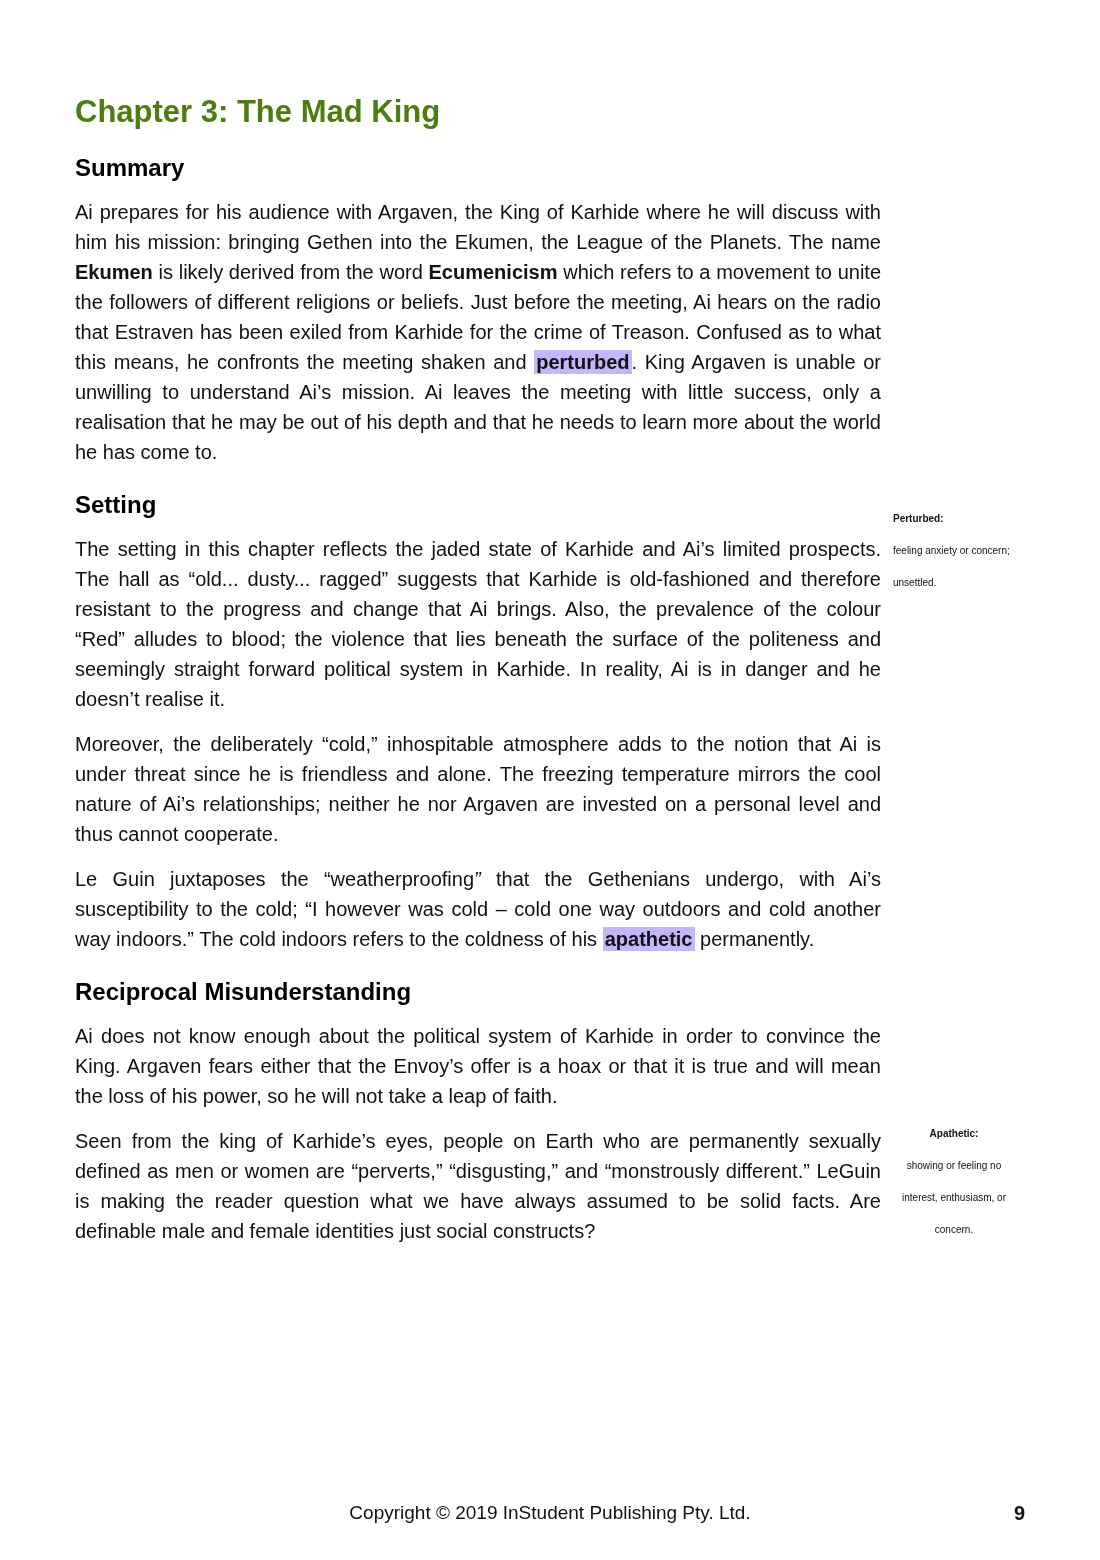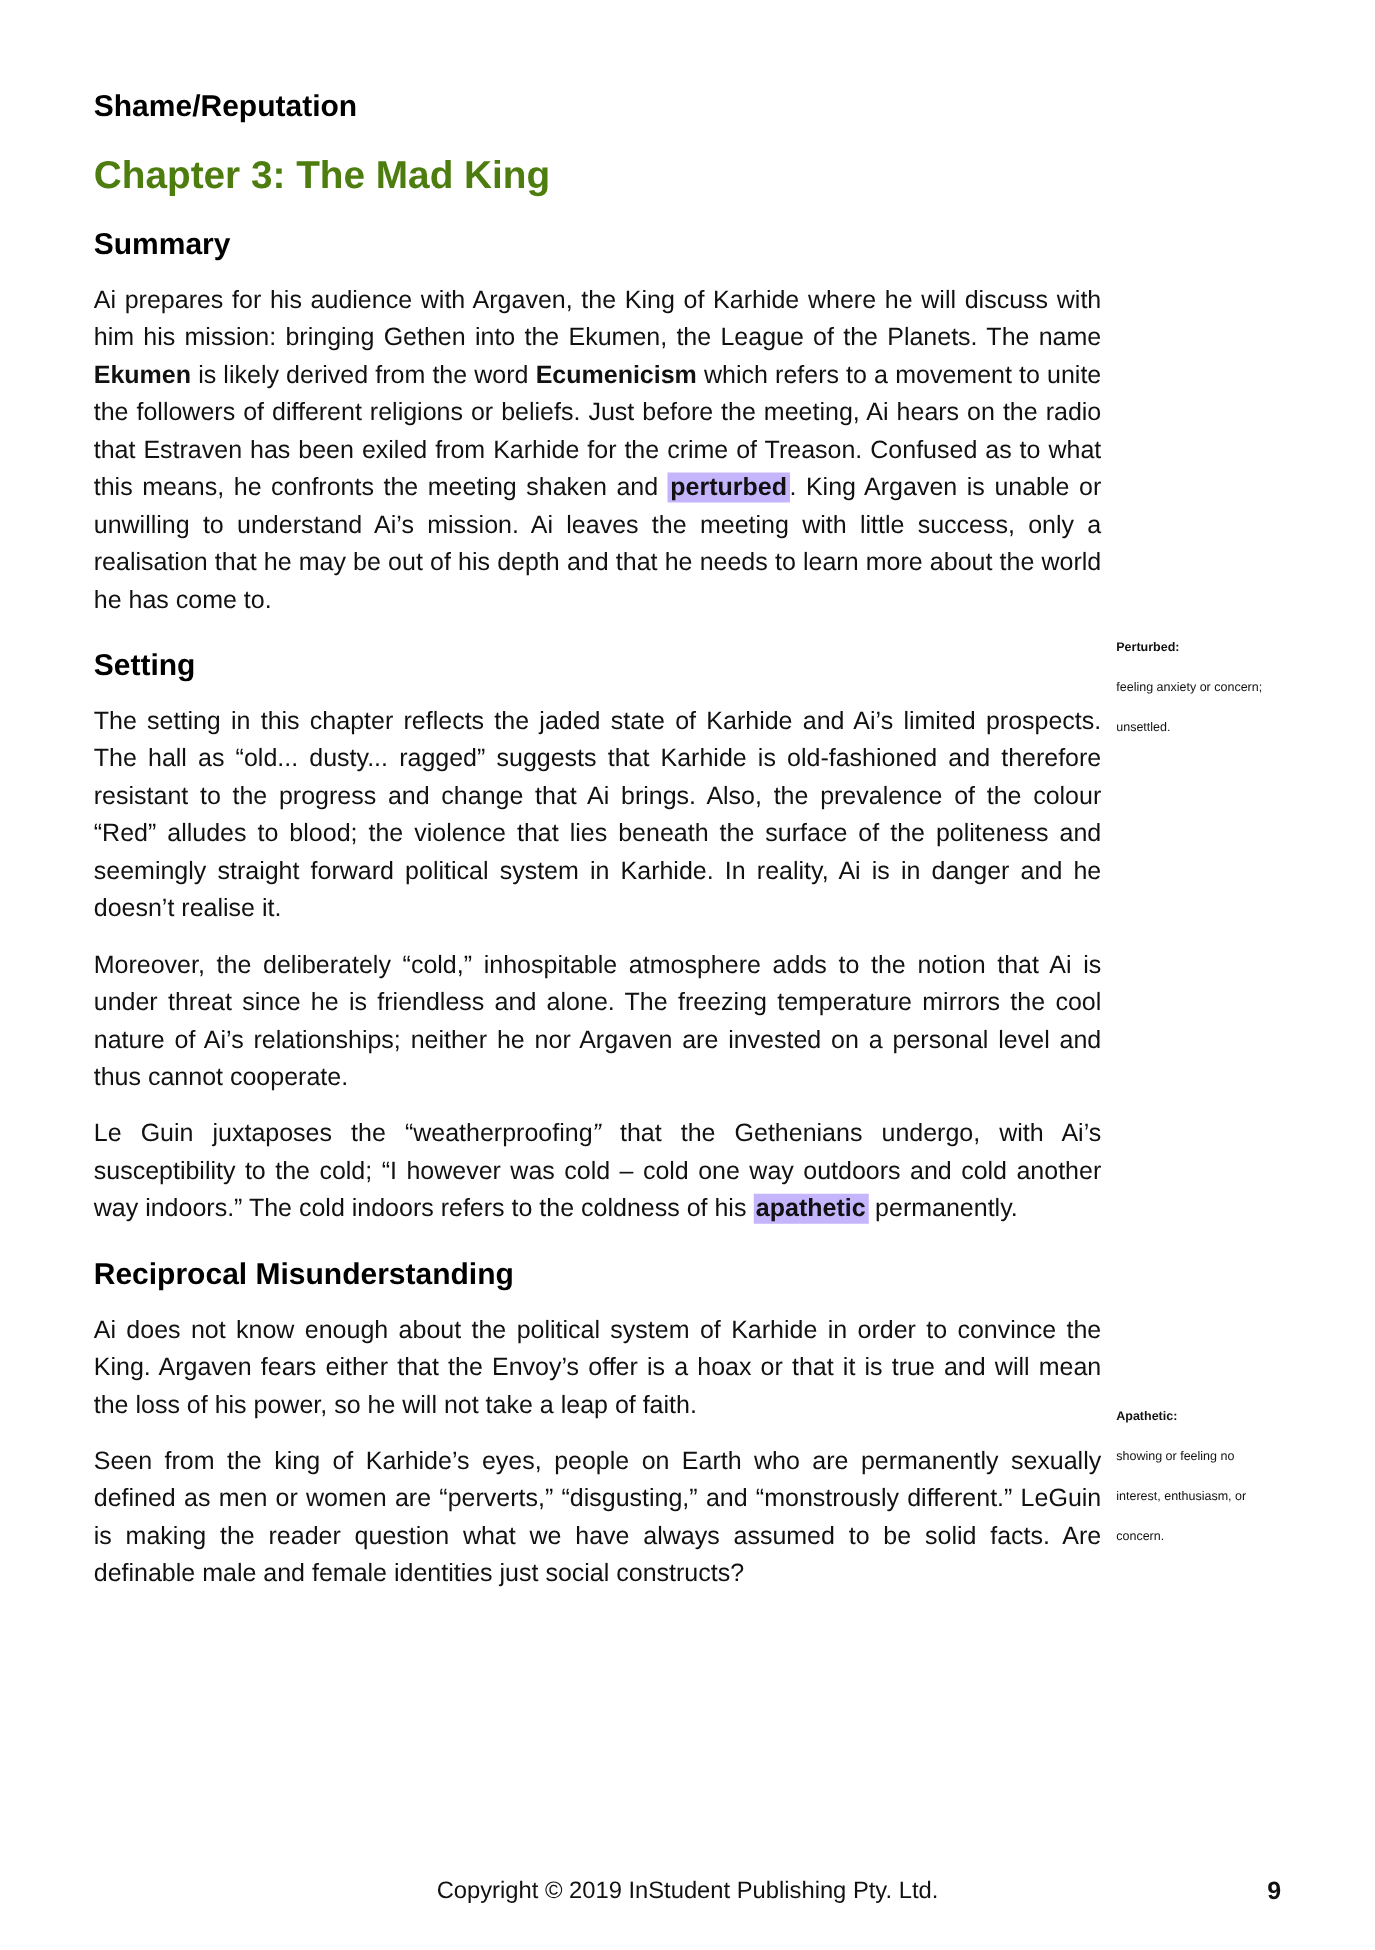--- a/index.html
+++ b/index.html
@@ -54,21 +54,21 @@
     width: 128px;
     font-size: 10px;
     line-height: 32px;
     color: #111111;
   }
   .note-term {
     font-weight: bold;
     display: block;
   }
   .note-perturbed { top: 503px; }
-  .note-apathetic { top: 1118px; width: 122px; }
+  .note-apathetic { top: 1118px; width: 122px; text-align: center; }
   .footer {
     position: absolute;
     left: 0;
     top: 1502px;
     width: 100%;
     height: 30px;
   }
   .copyright {
     display: block;
     width: 100%;
@@ -83,21 +83,20 @@
     font-weight: bold;
   }
 </style>
 </head>
 <body>
 
 <div class="page">
 
   <div class="main-col">
 
-    <h2>Shame/Reputation</h2>
 
 
     <h1>Chapter 3: The Mad King</h1>
 
     <h2>Summary</h2>
 
     <p><span>Ai prepares for his audience with Argaven, the King of Karhide where he will discuss with him his mission:  bringing Gethen into the Ekumen, the League of the Planets.  The name </span><span style="font-weight: bold;">Ekumen</span><span> is likely derived from the word </span><span style="font-weight: bold;">Ecumenicism</span><span> which refers to a movement to unite the followers of different religions or beliefs.  Just before the meeting, Ai hears on the radio that Estraven has been exiled from Karhide for the crime of Treason.  Confused as to what this means, he confronts the meeting shaken and </span><span class="hl" style="font-weight: bold;">perturbed</span><span>.  King Argaven is unable or unwilling to understand Ai’s mission.  Ai leaves the meeting with little success, only a realisation that he may be out of his depth and that he needs to learn more about the world he has come to.</span></p>
 
     <h2>Setting</h2>
 

